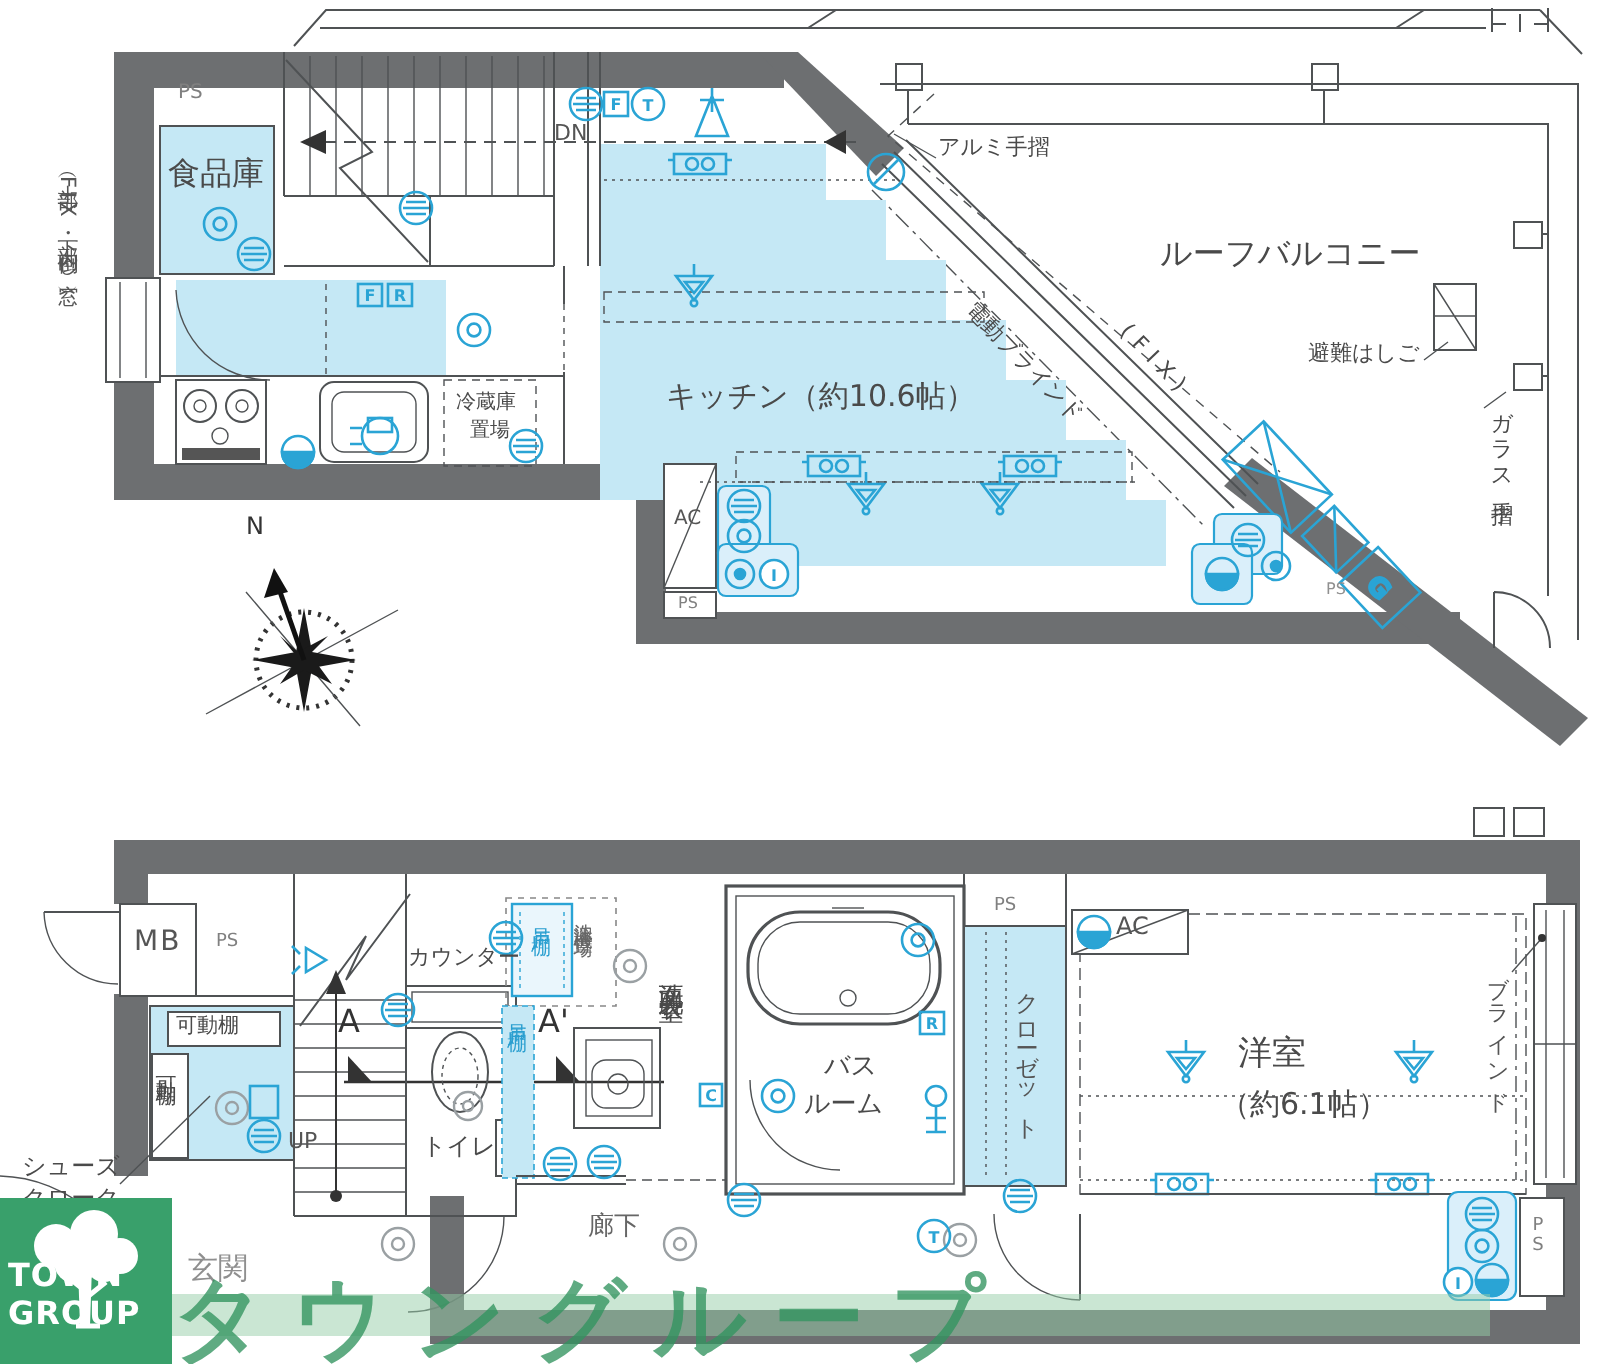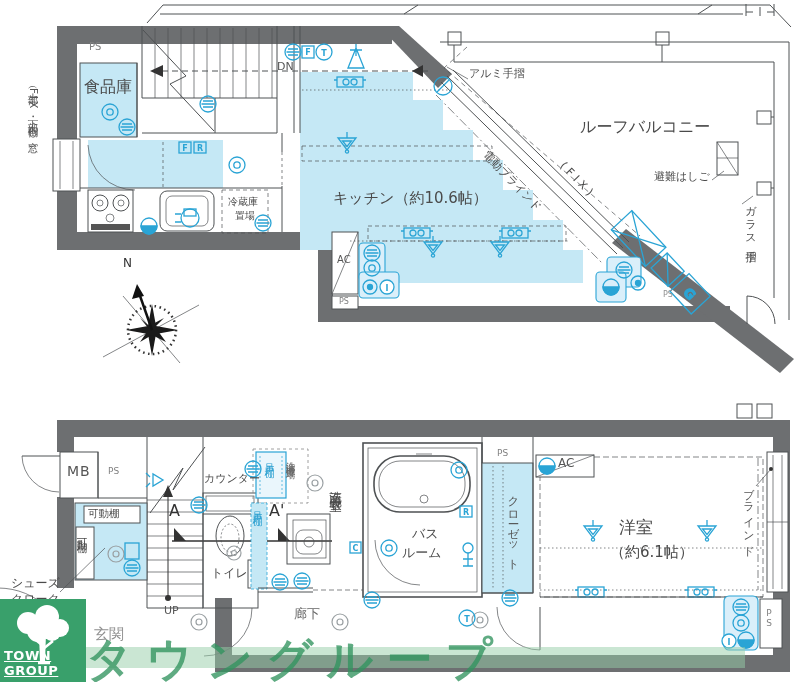--- a/index.html
+++ b/index.html
@@ -23,22 +23,22 @@
   text.icn{font:bold 8px "DejaVu Sans",sans-serif;fill:#2aa4d5;text-anchor:middle;}
   
   #wm-band{position:absolute;left:75px;top:647px;width:670px;height:21px;z-index:3;
            background:rgba(150,205,168,0.5);}
   #wm-tagline{position:absolute;left:97px;top:604px;z-index:4;font-size:25px;
               color:rgba(118,150,136,0.62);letter-spacing:1px;}
   #wm-brand{position:absolute;left:86px;top:629px;z-index:4;font-size:46px;font-weight:bold;
             color:rgba(50,148,95,0.78);letter-spacing:13px;}
   #wm-logo{position:absolute;left:0;top:599px;width:86px;height:83px;z-index:5;
            background:#39a06b;}
-  #wm-logo-text{position:absolute;left:4px;bottom:4px;font-size:13px;font-weight:bold;
-                color:#fff;letter-spacing:0.5px;text-decoration:underline;}
+  #wm-logo-text{position:absolute;left:4px;bottom:16px;font-size:16px;font-weight:bold;
+                color:#fff;letter-spacing:0.5px;}
 </style>
 </head>
 <body>
 
 <div id="stage">
 
 <svg id="plan-svg" width="800" height="682" viewBox="0 0 800 682">
   <defs>
     <g id="ic-stripe" class="blue">
           <circle r="8"></circle>
@@ -449,21 +449,21 @@
 <div class="lbl" style="left:663px;top:291px;font-size:8px;color:#909090;">PS</div>
 <div class="lbl" style="left:123px;top:257px;font-size:12px;color:#333;">N</div>
 
 <div class="lbl" style="left:67px;top:464px;font-size:14px;color:#555;letter-spacing:1px;">MB</div>
 <div class="lbl" style="left:108px;top:467px;font-size:9px;color:#808080;">PS</div>
 <div class="lbl" style="left:88px;top:508px;font-size:10.5px;">可動棚</div>
 <div class="lbl v" style="left:77px;top:530px;font-size:10.5px;">可動棚</div>
 <div class="lbl" style="left:11px;top:577px;font-size:12px;">シューズ</div>
 <div class="lbl" style="left:11px;top:593px;font-size:12px;">クローク</div>
 <div class="lbl" style="left:94px;top:627px;font-size:15px;color:#8f8f8f;">玄関</div>
-<div class="lbl" style="left:164px;top:565px;font-size:11px;color:#555;margin-top:40px;">UP</div>
+<div class="lbl" style="left:144px;top:565px;font-size:11px;color:#555;">UP</div>
 <div class="lbl" style="left:169px;top:503px;font-size:16px;color:#333;">A</div>
 <div class="lbl" style="left:269px;top:503px;font-size:16px;color:#333;">A'</div>
 <div class="lbl" style="left:184px;top:473px;font-size:11px;margin-left:20px;">カウンター</div>
 <div class="lbl" style="left:211px;top:567px;font-size:12px;">トイレ</div>
 <div class="lbl v" style="left:264px;top:456px;font-size:10px;color:#2a9fd0;">吊戸棚</div>
 <div class="lbl v" style="left:286px;top:454px;font-size:9.5px;color:#666;">洗濯機置場</div>
 <div class="lbl v" style="left:252px;top:504px;font-size:10px;color:#2a9fd0;">吊戸棚</div>
 <div class="lbl v" style="left:329px;top:481px;font-size:12.5px;">洗面脱衣室</div>
 <div class="lbl" style="left:412px;top:527px;font-size:13px;">バス</div>
 <div class="lbl" style="left:402px;top:546px;font-size:13px;text-align:center;">ルーム</div>

